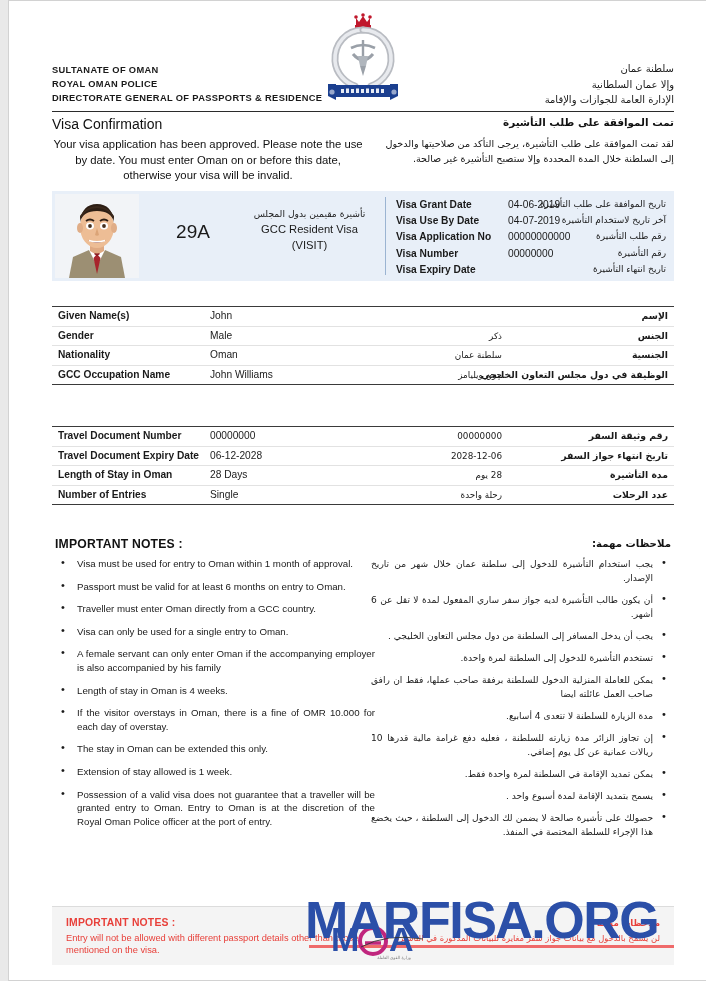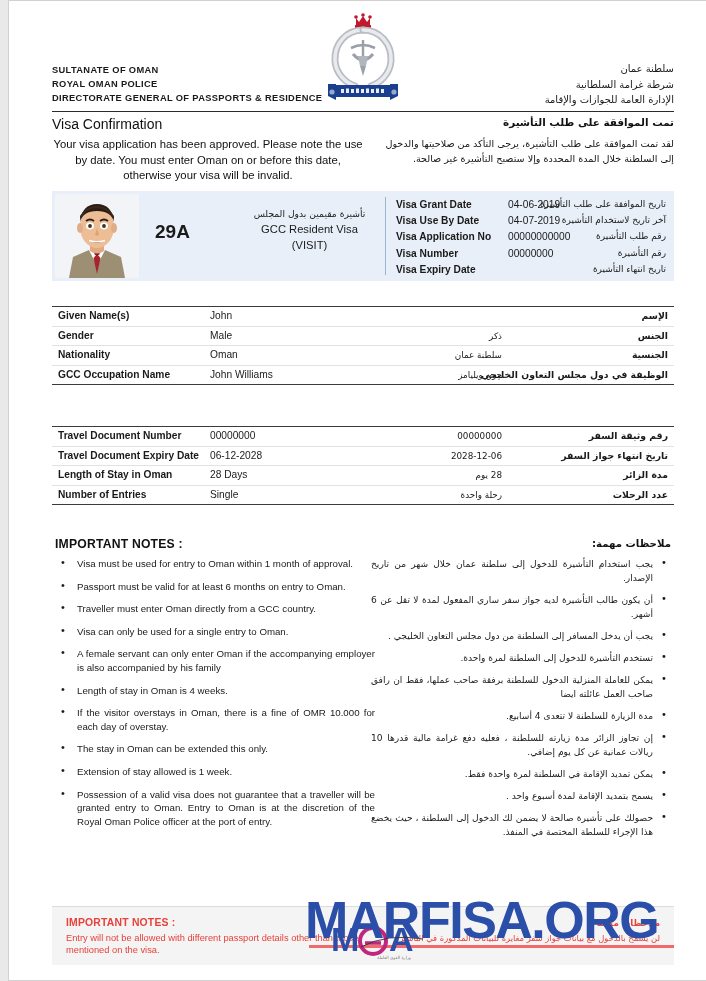--- a/index.html
+++ b/index.html
@@ -65,21 +65,21 @@
   .visa-panel{
     position:absolute;left:43px;top:190px;width:622px;height:90px;
     background:#e8eff8;
   }
   .photo{
     position:absolute;left:3px;top:3px;width:84px;height:84px;
     background:#ffffff;overflow:hidden;
   }
   .visa-code{
     position:absolute;left:103px;top:30px;width:76px;
-    font-size:19px;font-weight:bold;color:#1a1a1a;
+    font-size:19px;font-weight:normal;color:#1a1a1a;text-align:center;
   }
   .visa-type{
     position:absolute;left:185px;top:16px;width:145px;text-align:center;
   }
   .visa-type .ar{
     font-size:9.2px;color:#1a1a1a;direction:rtl;
     font-family:"DejaVu Sans",sans-serif;line-height:14px;
   }
   .visa-type .en{font-size:11.2px;color:#1a1a1a;line-height:16px;}
   .visa-type .sub{font-size:11.2px;color:#1a1a1a;line-height:16px;}
@@ -204,21 +204,21 @@
 <div class="page">
 
   <div class="header">
     <div class="hdr-en">
       <div>SULTANATE OF OMAN</div>
       <div>ROYAL OMAN POLICE</div>
       <div>DIRECTORATE GENERAL OF PASSPORTS &amp; RESIDENCE</div>
     </div>
     <div class="hdr-ar">
       <div>سلطنة عمان</div>
-      <div>شرطة غرامة السلطانية</div>
+      <div>وإلا عمان السلطانية</div>
       <div>الإدارة العامة للجوازات والإقامة</div>
     </div>
   </div>
 
   <div class="emblem">
     <svg viewBox="0 0 82 95" width="82" height="95">
 
       <path d="M34 8 L34 15 L48 15 L48 8 L45 12 L41 6 L37 12 Z" fill="#c0182c"></path>
       <circle cx="34" cy="7" r="1.8" fill="#c0182c"></circle>
       <circle cx="41" cy="5" r="1.8" fill="#c0182c"></circle>
@@ -381,21 +381,21 @@
       <div class="drow">
         <span class="lbl">Travel Document Expiry Date</span>
         <span class="val">06-12-2028</span>
         <span class="arv">2028-12-06</span>
         <span class="arl">تاريخ انتهاء جواز السفر</span>
       </div>
       <div class="drow">
         <span class="lbl">Length of Stay in Oman</span>
         <span class="val">28 Days</span>
         <span class="arv">28 يوم</span>
-        <span class="arl">مدة الزائر</span>
+        <span class="arl">مدة التأشيرة</span>
       </div>
       <div class="drow">
         <span class="lbl">Number of Entries</span>
         <span class="val">Single</span>
         <span class="arv">رحلة واحدة</span>
         <span class="arl">عدد الرحلات</span>
       </div>
     </div>
 
   <div class="notes">

